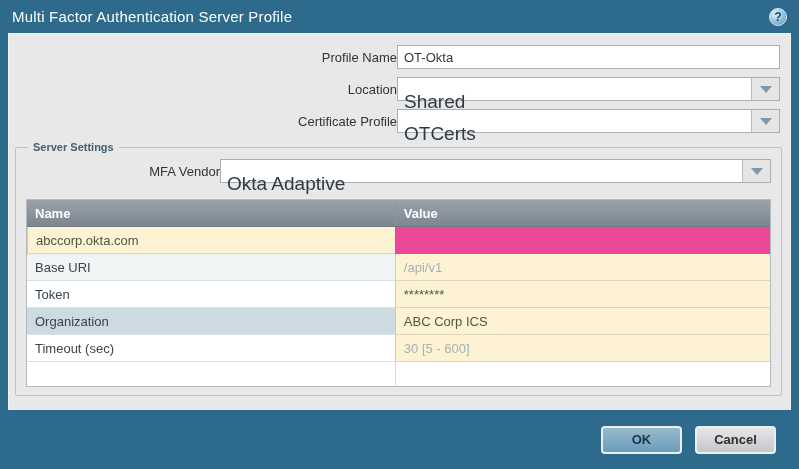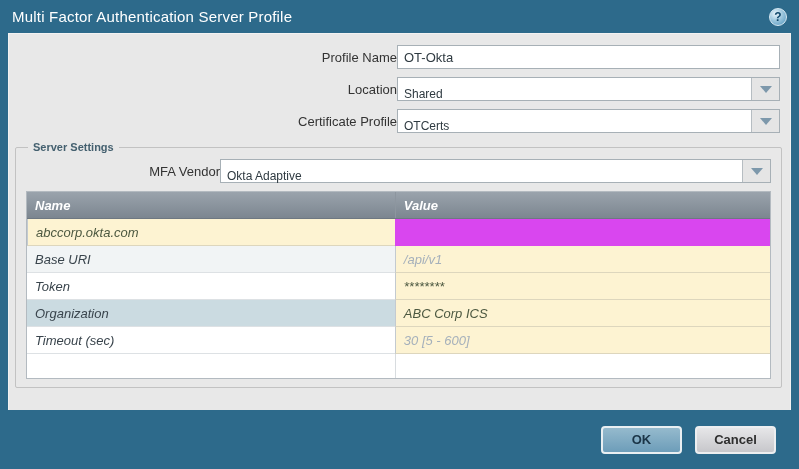--- a/index.html
+++ b/index.html
@@ -54,23 +54,23 @@
     font-size:13px; color:#2f3a41; padding:0 6px;
     outline:none;
   }
 
   .combo {
     flex:1; height:24px; display:flex;
     border:1px solid #a7b0b6; background:#fff;
     cursor:pointer;
   }
   .combo-text {
-    flex:1; font-size:12px; color:#2f3a41;
+    flex:1; font-size:19px; color:#2f3a41;
     display:flex; align-items:center; padding:16px 6px;
-    white-space:nowrap; overflow:hidden;
+    white-space:nowrap; overflow:hidden;margin-top:8px;
   }
   .combo-trigger {
     width:28px; flex:none;
     background:#e5e5e5;
     border-left:1px solid #b6bdc2;
     display:flex; align-items:center; justify-content:center;
   }
   .caret-down {
     width:0; height:0;
     border-left:6px solid transparent;
@@ -87,23 +87,22 @@
   }
   .group legend {
     font-size:11px; font-weight:bold; color:#44606f;
     padding:0 5px; margin-left:4px;
   }
   .group .form-row { margin:4px 2px 8px 0; }
 
   
   .grid {
     border:1px solid #b3bac0;
-    background:#d946ef;
-    margin:8px 2px 0 2px;
-    font-style:italic;
+    background:#ec4899;
+    margin:16px 2px 0 2px;
   }
   .grid-row { display:grid; grid-template-columns: 1fr 1.02fr; }
   .grid-header {
     background:linear-gradient(#9aa3ac, #7c8690);
     border-bottom:1px solid #6e7882;
   }
   .grid-header .hcell {
     color:#fff; font-size:13px; font-weight:bold;
     padding:5px 8px; height:26px; display:flex; align-items:center;
   }

